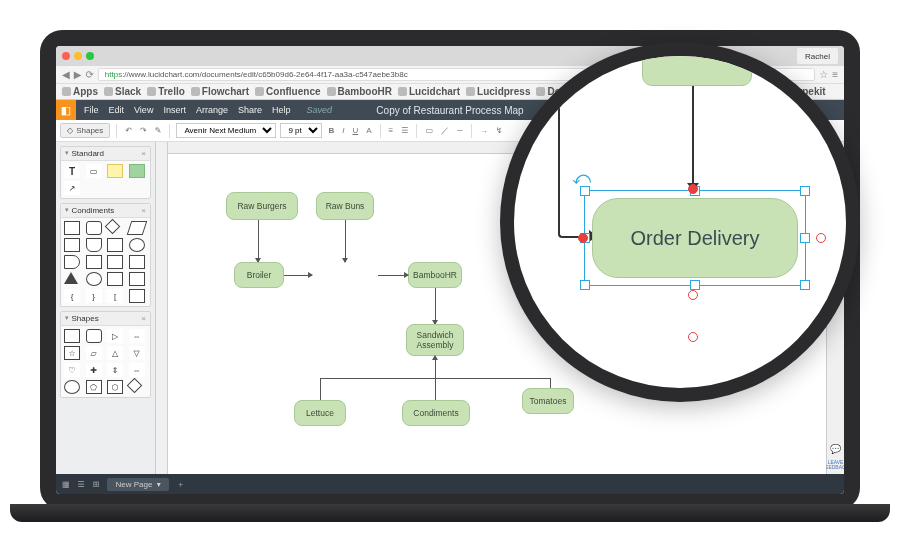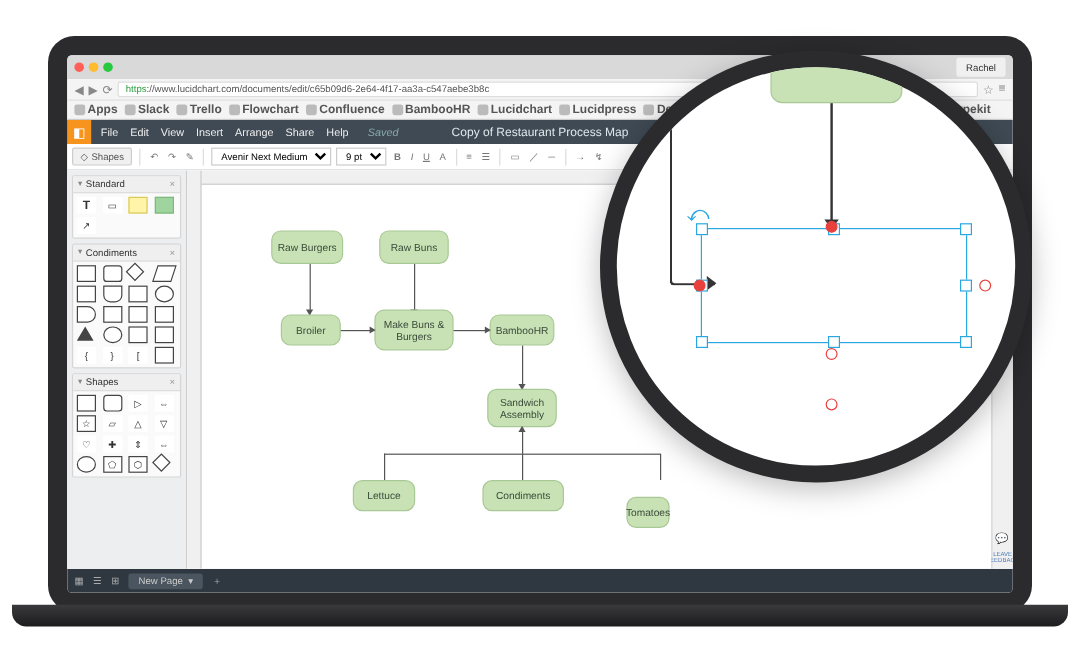--- a/index.html
+++ b/index.html
@@ -288,45 +288,44 @@
             <div class="pal">⬡</div>
             <div class="pal diam"></div>
           </div>
         </div>
       </div>
 
       <div class="canvas">
         <div class="ruler-h"></div>
         <div class="ruler-v"></div>
 
-        <div class="node" style="left:70px;top:50px;width:60px;height:28px">Raw Burgers</div>
+        <div class="node" style="left:70px;top:50px;width:72px;height:28px">Raw Burgers</div>
         <div class="node" style="left:160px;top:50px;width:58px;height:28px">Raw Buns</div>
 
         <div class="arrow-v" style="left:102px;top:78px;height:42px"></div>
         <div class="arrow-v" style="left:189px;top:78px;height:42px"></div>
 
         <div class="node" style="left:78px;top:120px;width:50px;height:26px">Broiler</div>
-        <div class="node" style="left:156px;top:116px;width:66px;height:34px">Make Buns &amp; Burgers</div>
         <div class="node" style="left:252px;top:120px;width:54px;height:26px">BambooHR</div>
 
         <div class="arrow-h" style="left:128px;top:133px;width:28px"></div>
         <div class="arrow-h" style="left:222px;top:133px;width:30px"></div>
 
         <div class="arrow-v" style="left:279px;top:146px;height:36px"></div>
         <div class="node" style="left:250px;top:182px;width:58px;height:32px">Sandwich Assembly</div>
 
         <div class="arrow-v up" style="left:279px;top:214px;height:22px"></div>
         <div class="hline" style="left:164px;top:236px;width:230px"></div>
         <div class="vline" style="left:164px;top:236px;height:22px"></div>
         <div class="vline" style="left:279px;top:236px;height:22px"></div>
         <div class="vline" style="left:394px;top:236px;height:22px"></div>
 
         <div class="node" style="left:138px;top:258px;width:52px;height:26px">Lettuce</div>
         <div class="node" style="left:246px;top:258px;width:68px;height:26px">Condiments</div>
-        <div class="node" style="left:366px;top:272px;width:36px;height:26px">Tomatoes</div>
+        <div class="node" style="left:366px;top:246px;width:52px;height:26px">Tomatoes</div>
       </div>
 
       <div class="right-rail">
         <span style="color:#4a7ab5">💬</span>
         <div class="feedback">LEAVE FEEDBACK</div>
       </div>
     </div>
 
     <div class="statusbar">
       <span class="sico">▦</span>
@@ -339,20 +338,21 @@
   </div>
 </div>
 
 <div class="magnifier">
   <div class="mag-inner">
     <div class="mag-top-shape"></div>
     <div class="mag-arrow-in"></div>
     <div class="mag-elbow"></div>
     <span class="rot-arrow">⤺</span>
 
+    <div class="mag-node">Order Delivery</div>
 
     <div class="sel-box">
       <div class="handle tl"></div>
       <div class="handle tm"></div>
       <div class="handle tr"></div>
       <div class="handle lm"></div>
       <div class="handle rm"></div>
       <div class="handle bl"></div>
       <div class="handle bm"></div>
       <div class="handle br"></div>

